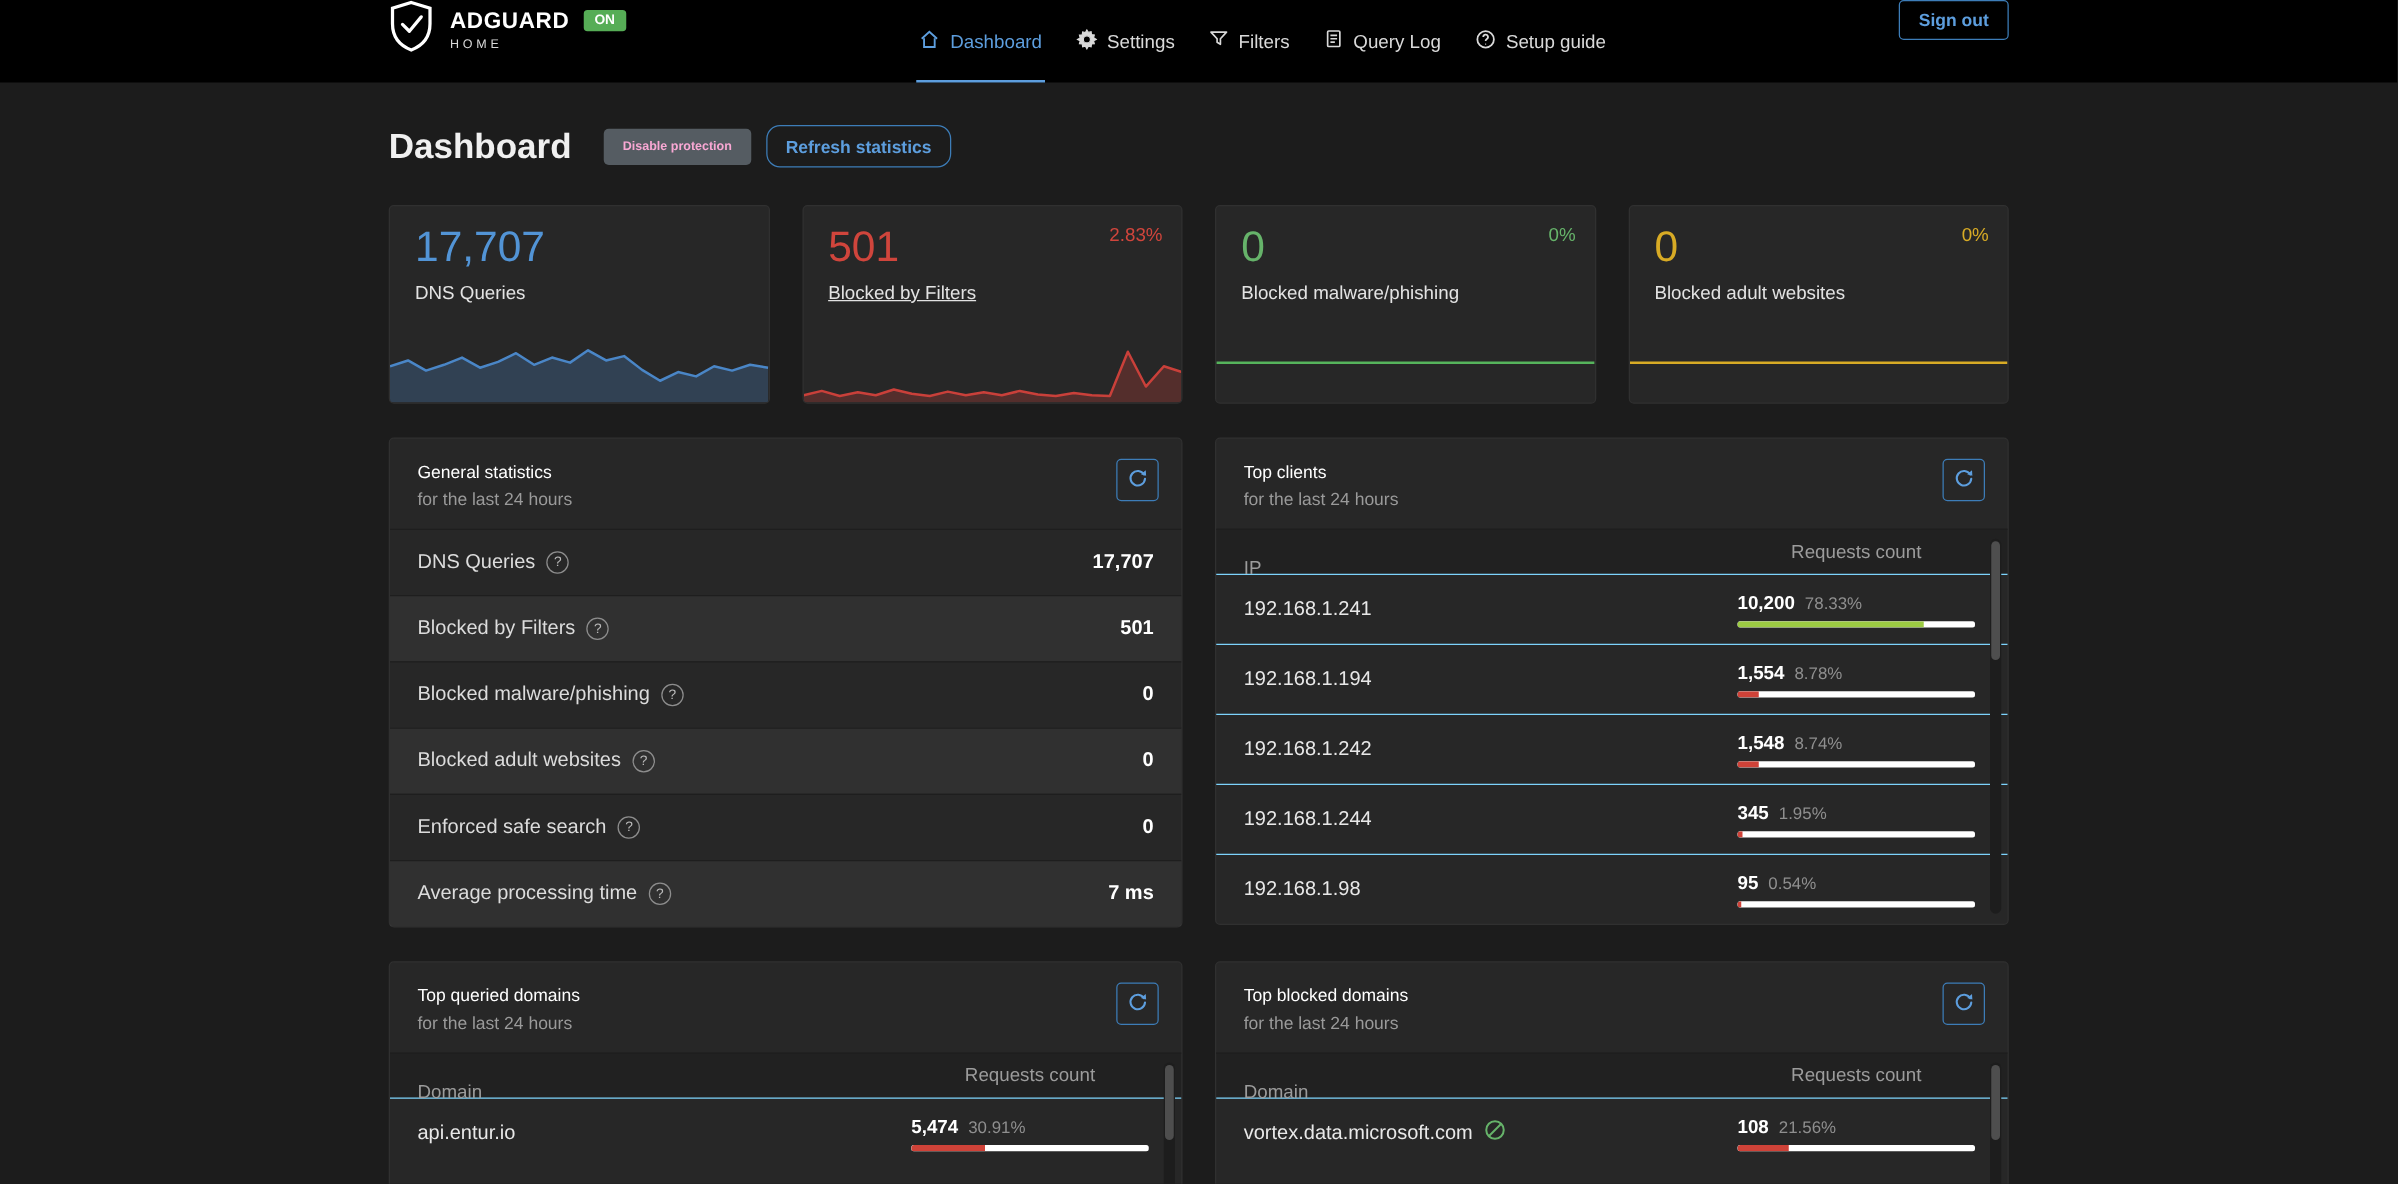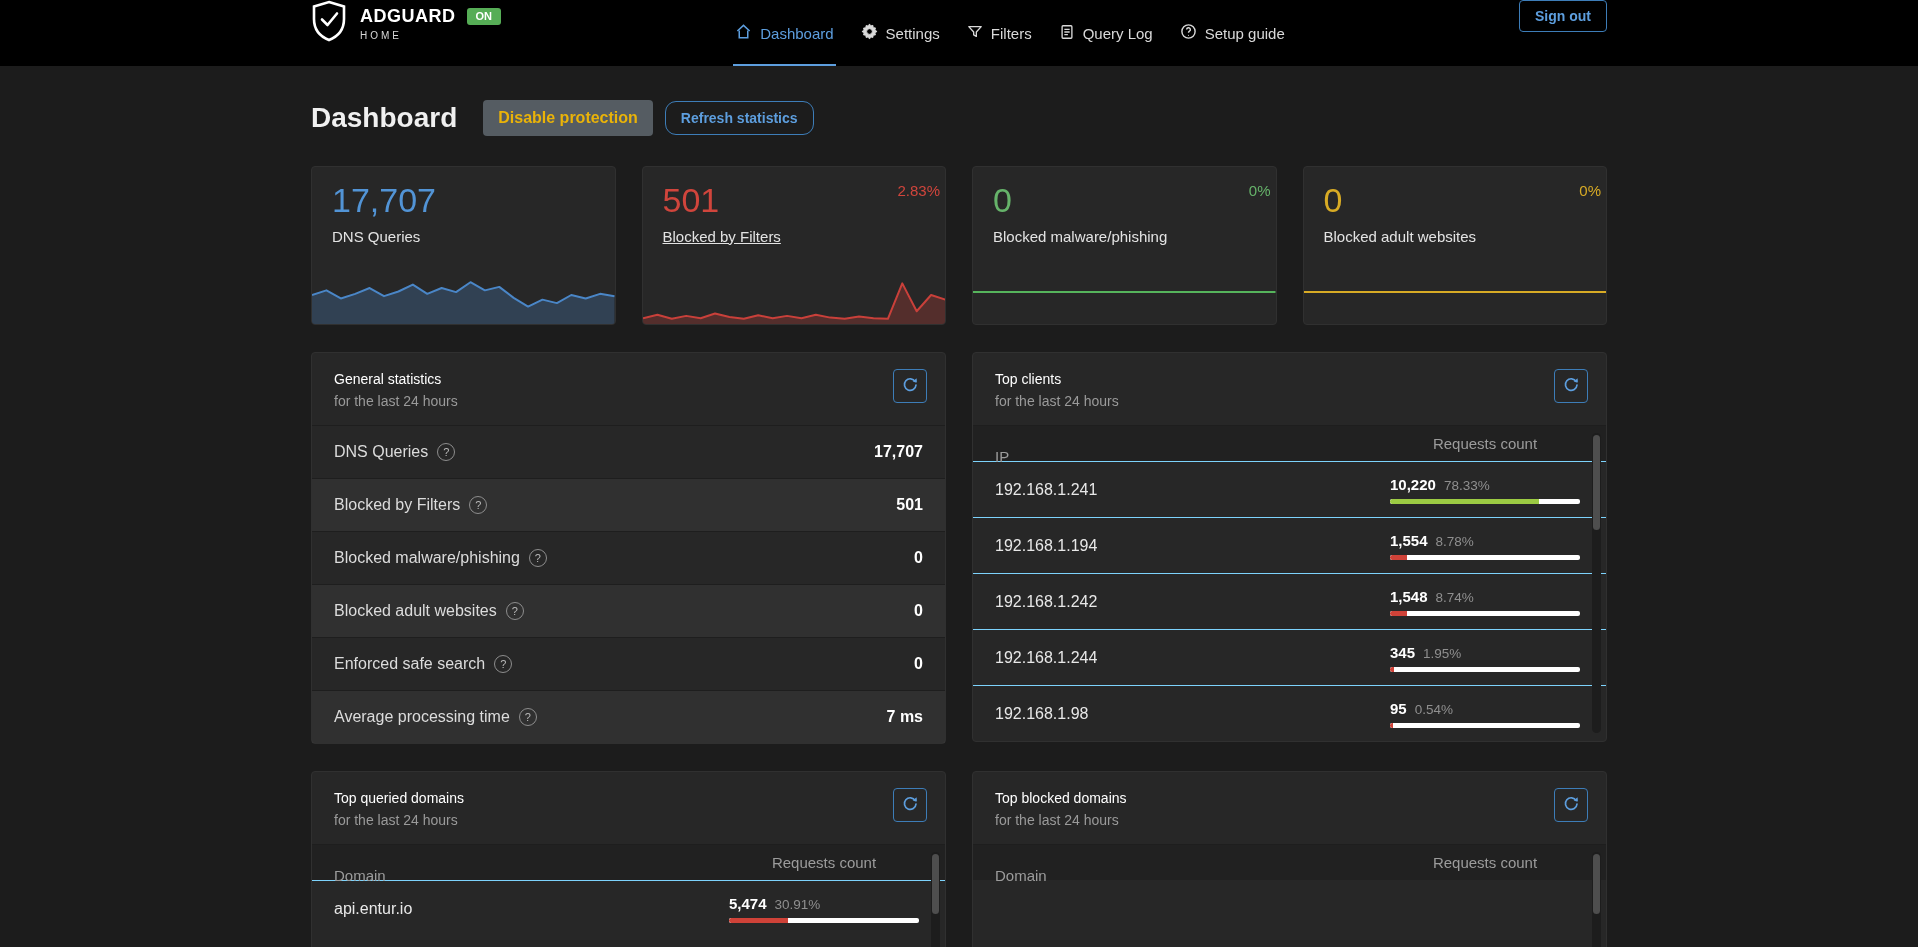--- a/index.html
+++ b/index.html
@@ -32,35 +32,35 @@
   .nav-item.active::after { content: ""; position: absolute; left: -2px; right: -2px;
                             bottom: 0; height: 2px; background: #5d9ede; }
 
   .signout { background: transparent; border: 1px solid #3d7db8; color: #5d9ede;
              font-size: 14px; font-weight: bold; padding: 7px 15px; border-radius: 4px;
              cursor: pointer; font-family: inherit; }
 
   
   .page-head { display: flex; align-items: center; margin-top: 34px; }
   h1 { font-size: 28px; font-weight: 600; margin: 0; color: #f0f0f0; }
-  .btn-gray { margin-left: 26px; background: #555c62; color: #eab308; border: none;
-              font-size: 16px; font-weight: bold; padding: 9px 15px; border-radius: 4px;
+  .btn-gray { margin-left: 26px; background: #555c62; color: #f9a8d4; border: none;
+              font-size: 10px; font-weight: bold; padding: 9px 15px; border-radius: 4px;
               cursor: pointer; font-family: inherit; }
   .btn-outline { margin-left: 12px; background: transparent; border: 1px solid #3d7db8;
                  color: #5d9ede; font-size: 14px; font-weight: bold; padding: 8px 15px;
                  border-radius: 11px; cursor: pointer; font-family: inherit; }
 
   
   .stat-row { display: grid; grid-template-columns: repeat(4, 1fr); gap: 26px; margin-top: 30px; }
   .stat-card { position: relative; background: #272727; border: 1px solid #303030;
                border-radius: 4px; height: 159px; overflow: hidden; }
   .stat-value { font-size: 34px; margin: 16px 0 0 20px; line-height: 1.05; }
   .stat-label { font-size: 15px; color: #e3e3e3; margin: 9px 0 0 20px; width: max-content; }
   .stat-label.link { text-decoration: underline; cursor: pointer; }
-  .stat-badge { position: absolute; top: 15px; right: 5px; font-size: 15px; }
+  .stat-badge { position: absolute; top: 15px; right: 15px; font-size: 15px; }
   .spark { position: absolute; left: 0; right: 0; bottom: 0; height: 58px; }
   .spark svg { display: block; }
 
   
   .mid-row { display: grid; grid-template-columns: 1fr 1fr; gap: 26px; margin-top: 27px;
              align-items: start; }
   .bottom-row { display: grid; grid-template-columns: 1fr 1fr; gap: 26px; margin-top: 27px;
                 align-items: start; }
   .card { position: relative; background: #272727; border: 1px solid #303030; border-radius: 4px; }
   .card.tall { min-height: 430px; }
@@ -291,21 +291,21 @@
       </button>
       <div class="thead">
         <span class="th-main">IP</span>
         <span class="th-req">Requests count</span>
       </div>
       <div class="tc-body">
         <div class="trow">
           <span class="cell-main">192.168.1.241</span>
           <div class="cell-req">
             <div class="req-line">
-              <span class="req-count">10,220</span>
+              <span class="req-count">10,200</span>
               <span class="req-pct">78.33%</span>
             </div>
             <div class="bar-track">
               <div class="bar-fill" style="background-color: rgb(156, 203, 67); width: 78.33%;"></div>
             </div>
           </div>
         </div>
         <div class="trow">
           <span class="cell-main">192.168.1.194</span>
           <div class="cell-req">
@@ -409,18 +409,40 @@
           <svg width="16" height="16" viewBox="0 0 16 16">
             <path d="M13.2 4.6 A5.8 5.8 0 1 0 14 8" fill="none" stroke="#5d9ede" stroke-width="1.7" stroke-linecap="round"></path>
             <polygon points="14.6,1.2 14.9,5.6 10.7,4.4" fill="#5d9ede"></polygon>
           </svg>
         </span>
       </button>
       <div class="thead">
         <span class="th-main">Domain</span>
         <span class="th-req">Requests count</span>
       </div>
+      <div>
+        <div class="trow">
+          <span class="cell-main">
+            <span>vortex.data.microsoft.com</span>
+            <span>
+              <svg width="18" height="18" viewBox="0 0 18 18" fill="none" stroke="#66b36a" stroke-width="1.6">
+                <circle cx="9" cy="9" r="7"></circle>
+                  <path d="M4 14 L14 4"></path>
+              </svg>
+            </span>
+          </span>
+          <div class="cell-req">
+            <div class="req-line">
+              <span class="req-count">108</span>
+              <span class="req-pct">21.56%</span>
+            </div>
+            <div class="bar-track">
+              <div class="bar-fill" style="background-color: rgb(207, 66, 56); width: 21.56%;"></div>
+            </div>
+          </div>
+        </div>
+      </div>
       <div class="scrollbar">
         <div class="scroll-thumb thumb-sm"></div>
       </div>
     </div>
   </div>
 </main>
 
 </body></html>

